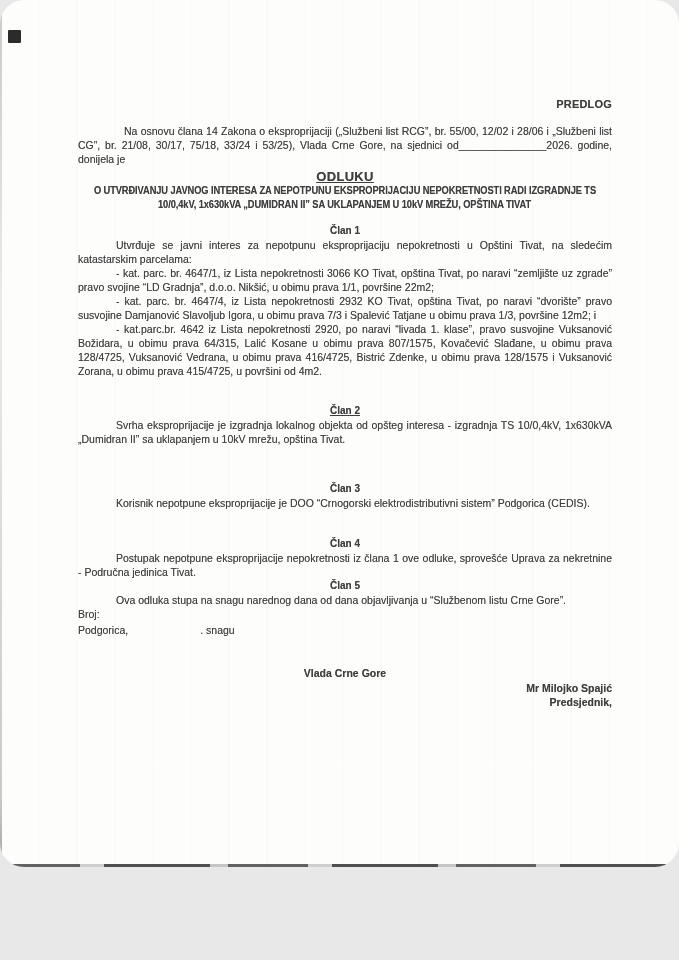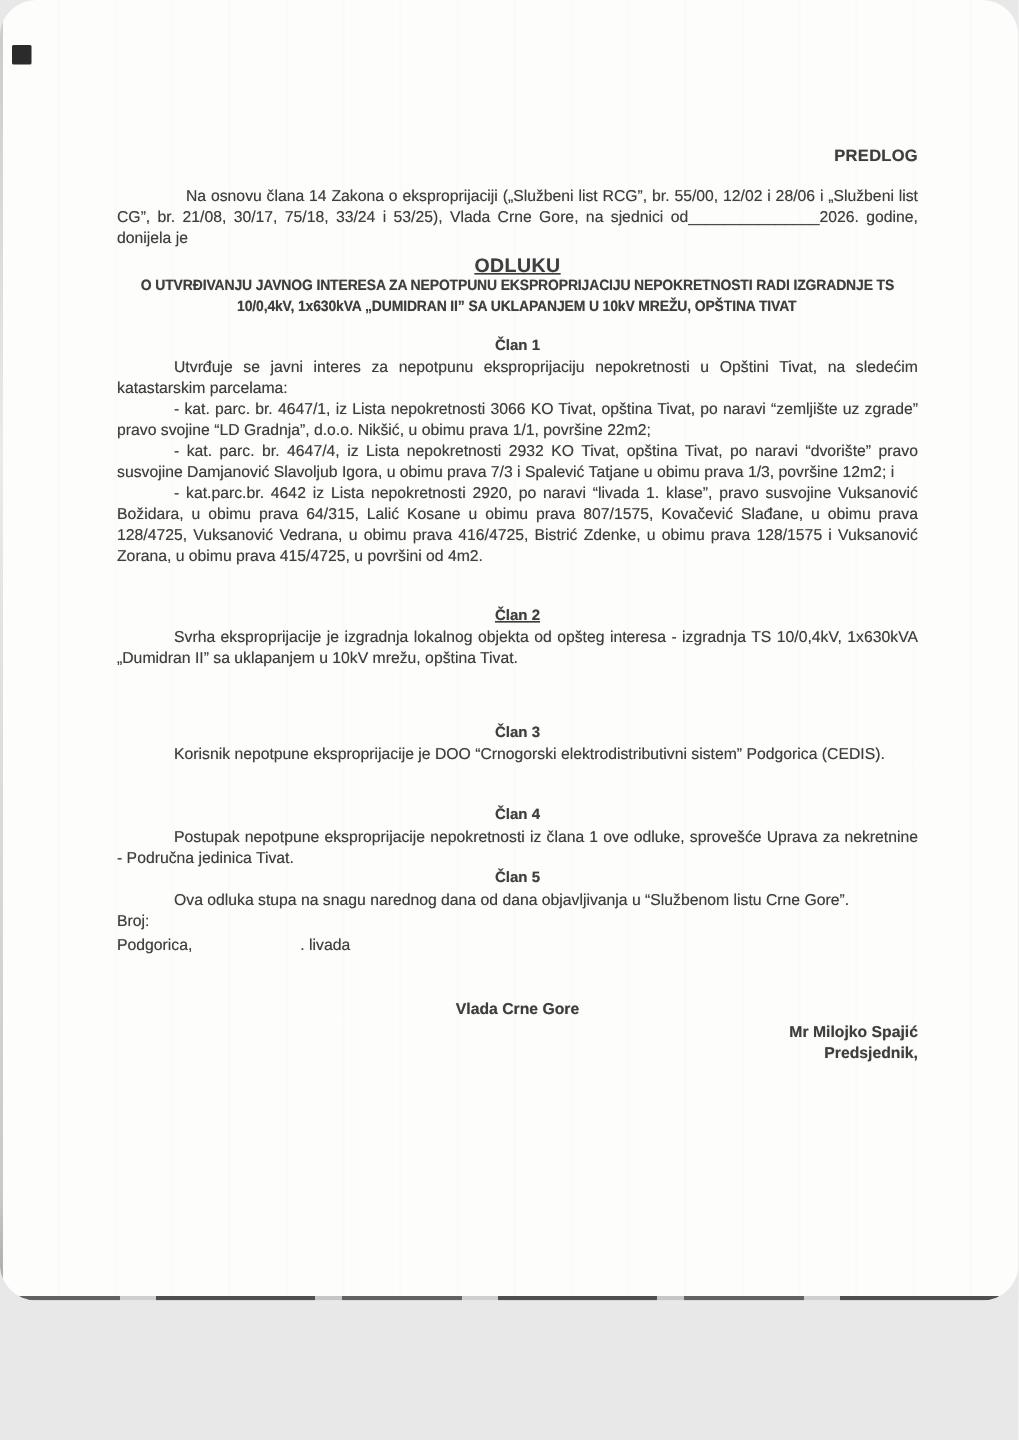--- a/index.html
+++ b/index.html
@@ -91,21 +91,21 @@
 
     <div class="clan-heading mt-art4">Član 4</div>
     <p class="para">Postupak nepotpune eksproprijacije nepokretnosti iz člana 1 ove odluke, sprovešće Uprava za nekretnine - Područna jedinica Tivat.</p>
 
     <div class="clan-heading mt-art5">Član 5</div>
     <p class="para">Ova odluka stupa na snagu narednog dana od dana objavljivanja u “Službenom listu Crne Gore”.</p>
 
     <div class="broj-line">Broj:</div>
 
     <div class="place-line">
-      <span>Podgorica,</span><span class="date-gap"></span><span>. livada</span>
+      <span>Podgorica,</span><span class="date-gap"></span><span>. snagu</span>
     </div>
 
     <div class="government">Vlada Crne Gore</div>
 
     <div class="signature">
       <div>Mr Milojko Spajić</div>
       <div>Predsjednik,</div>
     </div>
 
   </div>

